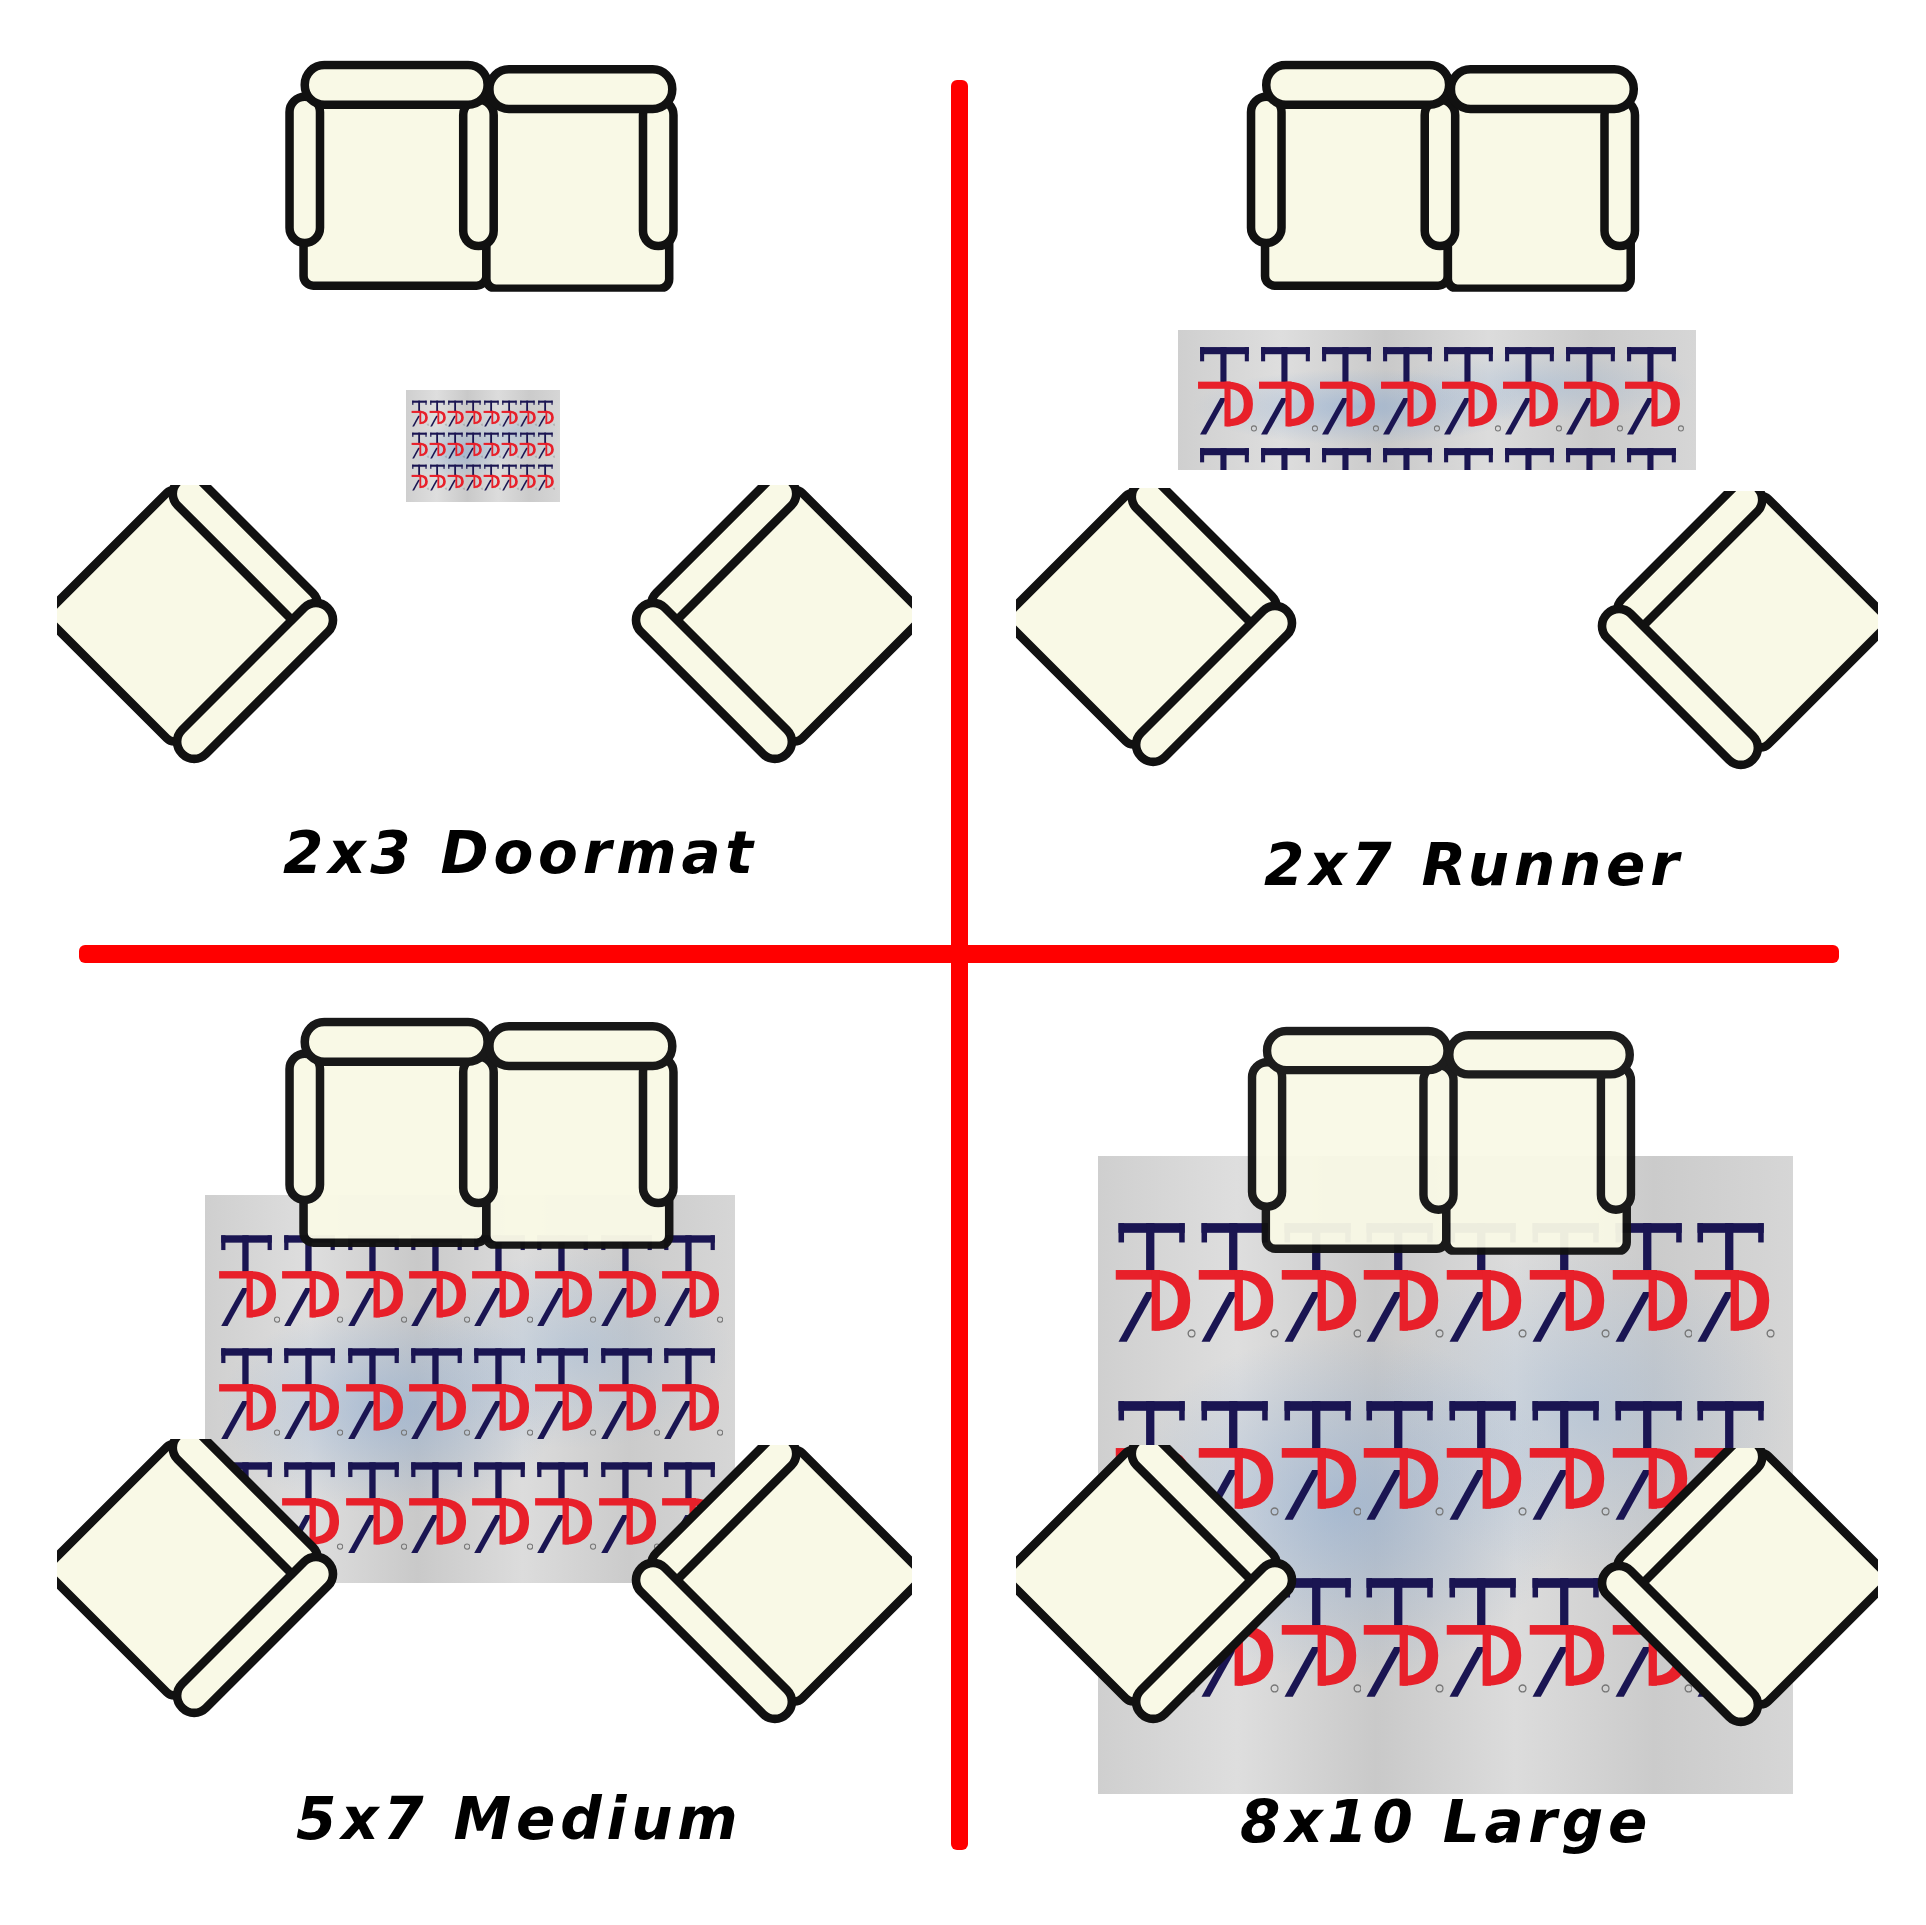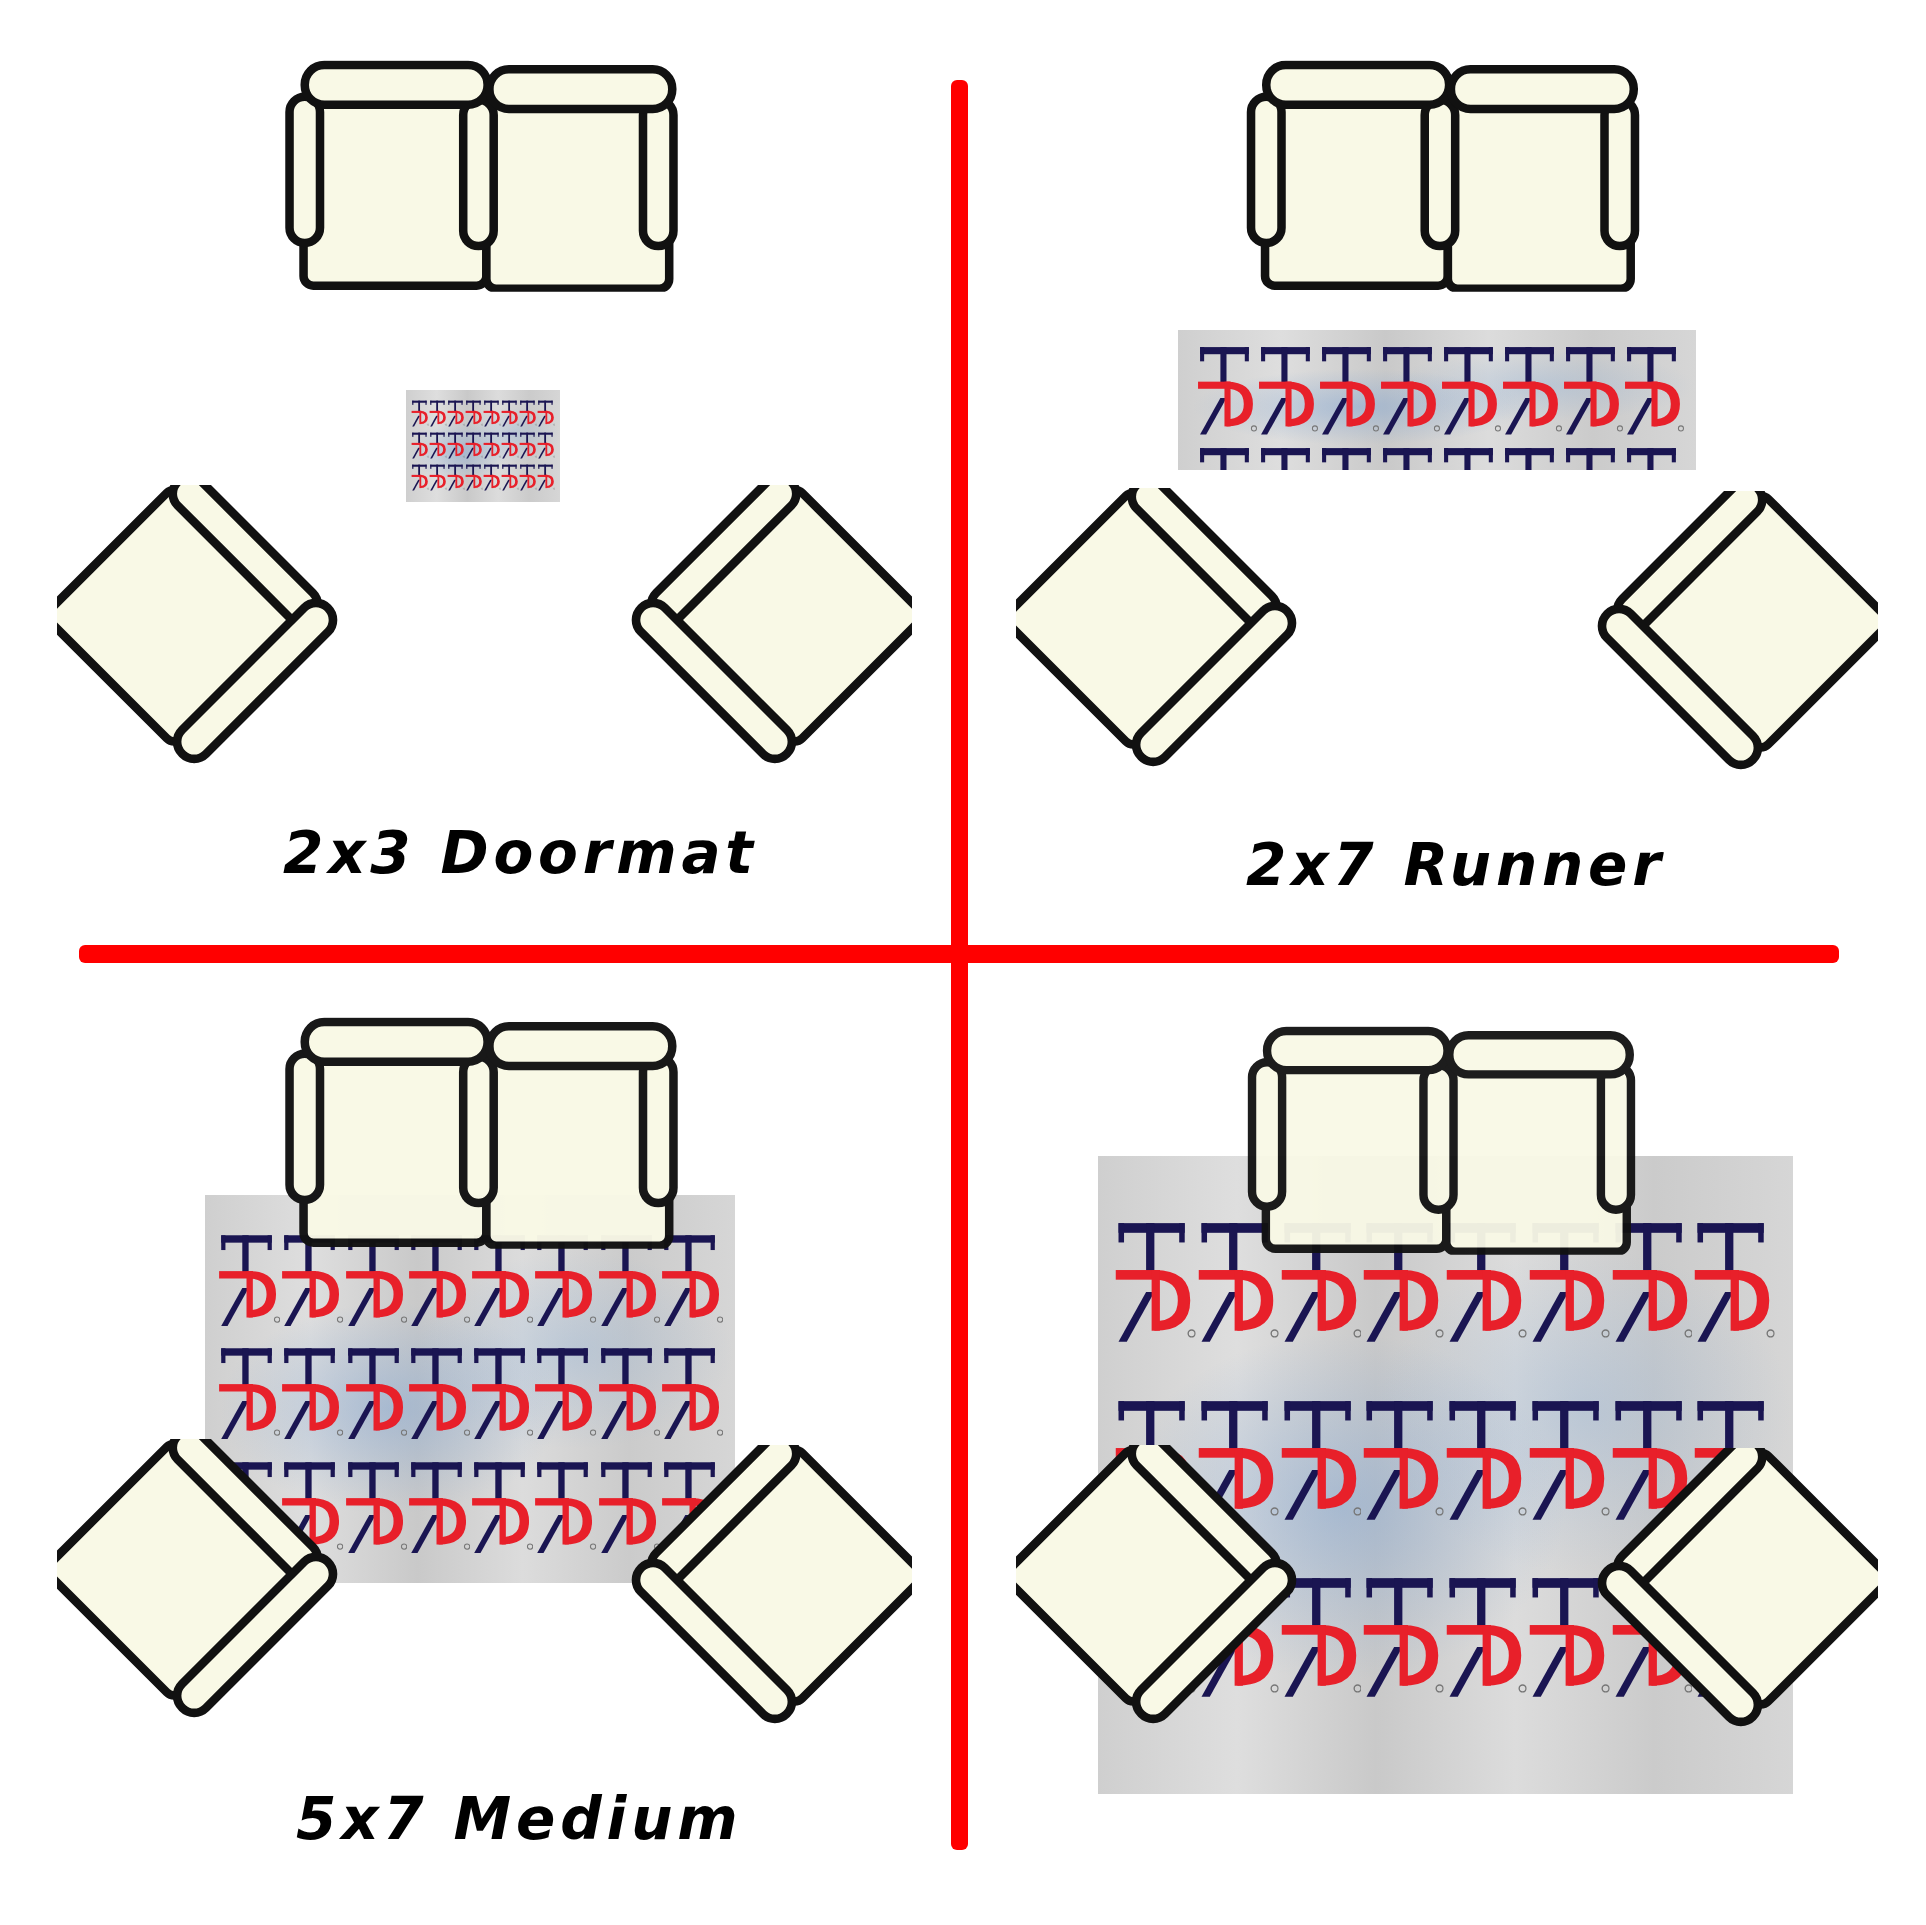--- a/index.html
+++ b/index.html
@@ -304,21 +304,21 @@
             </svg>
           </div>
         </div>
     </div>
     <div class="furn" style="left:53px;top:488px;width:283px;height:283px;"><svg viewBox="0 0 470 470" width="283" height="283">
           <use href="#chair" transform="translate(470,0) scale(-1,1)"></use>
         </svg></div>
     <div class="furn" style="left:632px;top:491px;width:283px;height:283px;"><svg viewBox="0 0 470 470" width="283" height="283">
           <use href="#chair"></use>
         </svg></div>
-    <div class="label" style="left:283px;top:831px;">2x7 Runner</div>
+    <div class="label" style="left:301px;top:831px;">2x7 Runner</div>
   </section>
 
   <section class="quadrant q-bl">
     <div class="rug" style="left:205px;top:232px;width:530px;height:388px;">
       <div class="rug-grid" style="left:12px;top:30px;right:12px;bottom:18px;grid-template-rows:repeat(3,1fr);">
           <div class="tile">
             <svg viewBox="0 0 60 100" preserveAspectRatio="xMidYMid meet">
               <use href="#fr"></use>
             </svg>
           </div>
@@ -578,16 +578,17 @@
     </div>
     <div class="furn" style="left:277px;top:63px;width:403px;height:229px;opacity:0.95"><svg viewBox="0 0 670 380" width="403" height="229">
           <use href="#sofa"></use>
         </svg></div>
     <div class="furn" style="left:53px;top:482px;width:283px;height:283px;"><svg viewBox="0 0 470 470" width="283" height="283">
           <use href="#chair" transform="translate(470,0) scale(-1,1)"></use>
         </svg></div>
     <div class="furn" style="left:632px;top:485px;width:283px;height:283px;"><svg viewBox="0 0 470 470" width="283" height="283">
           <use href="#chair"></use>
         </svg></div>
+    <div class="label" style="left:277px;top:825px;">8x10 Large</div>
   </section>
 
 </div>
 
 
 </body></html>

